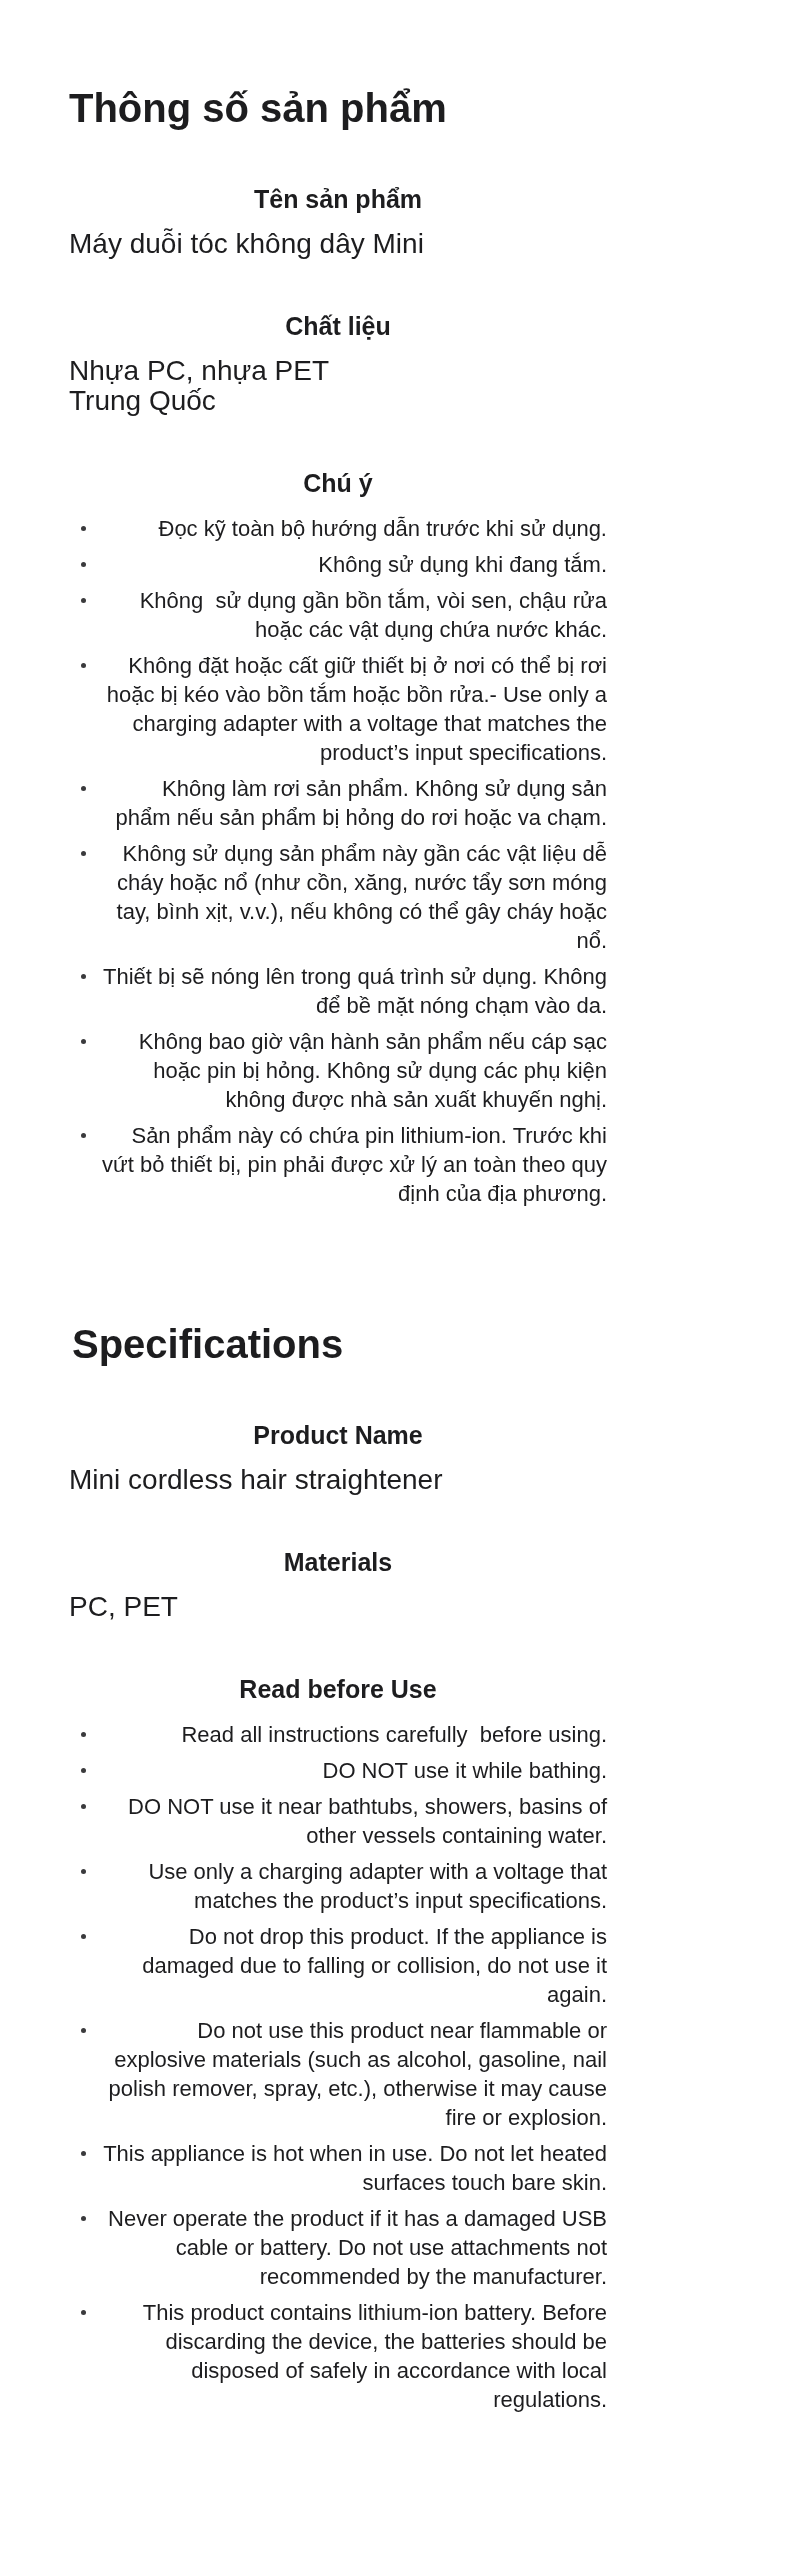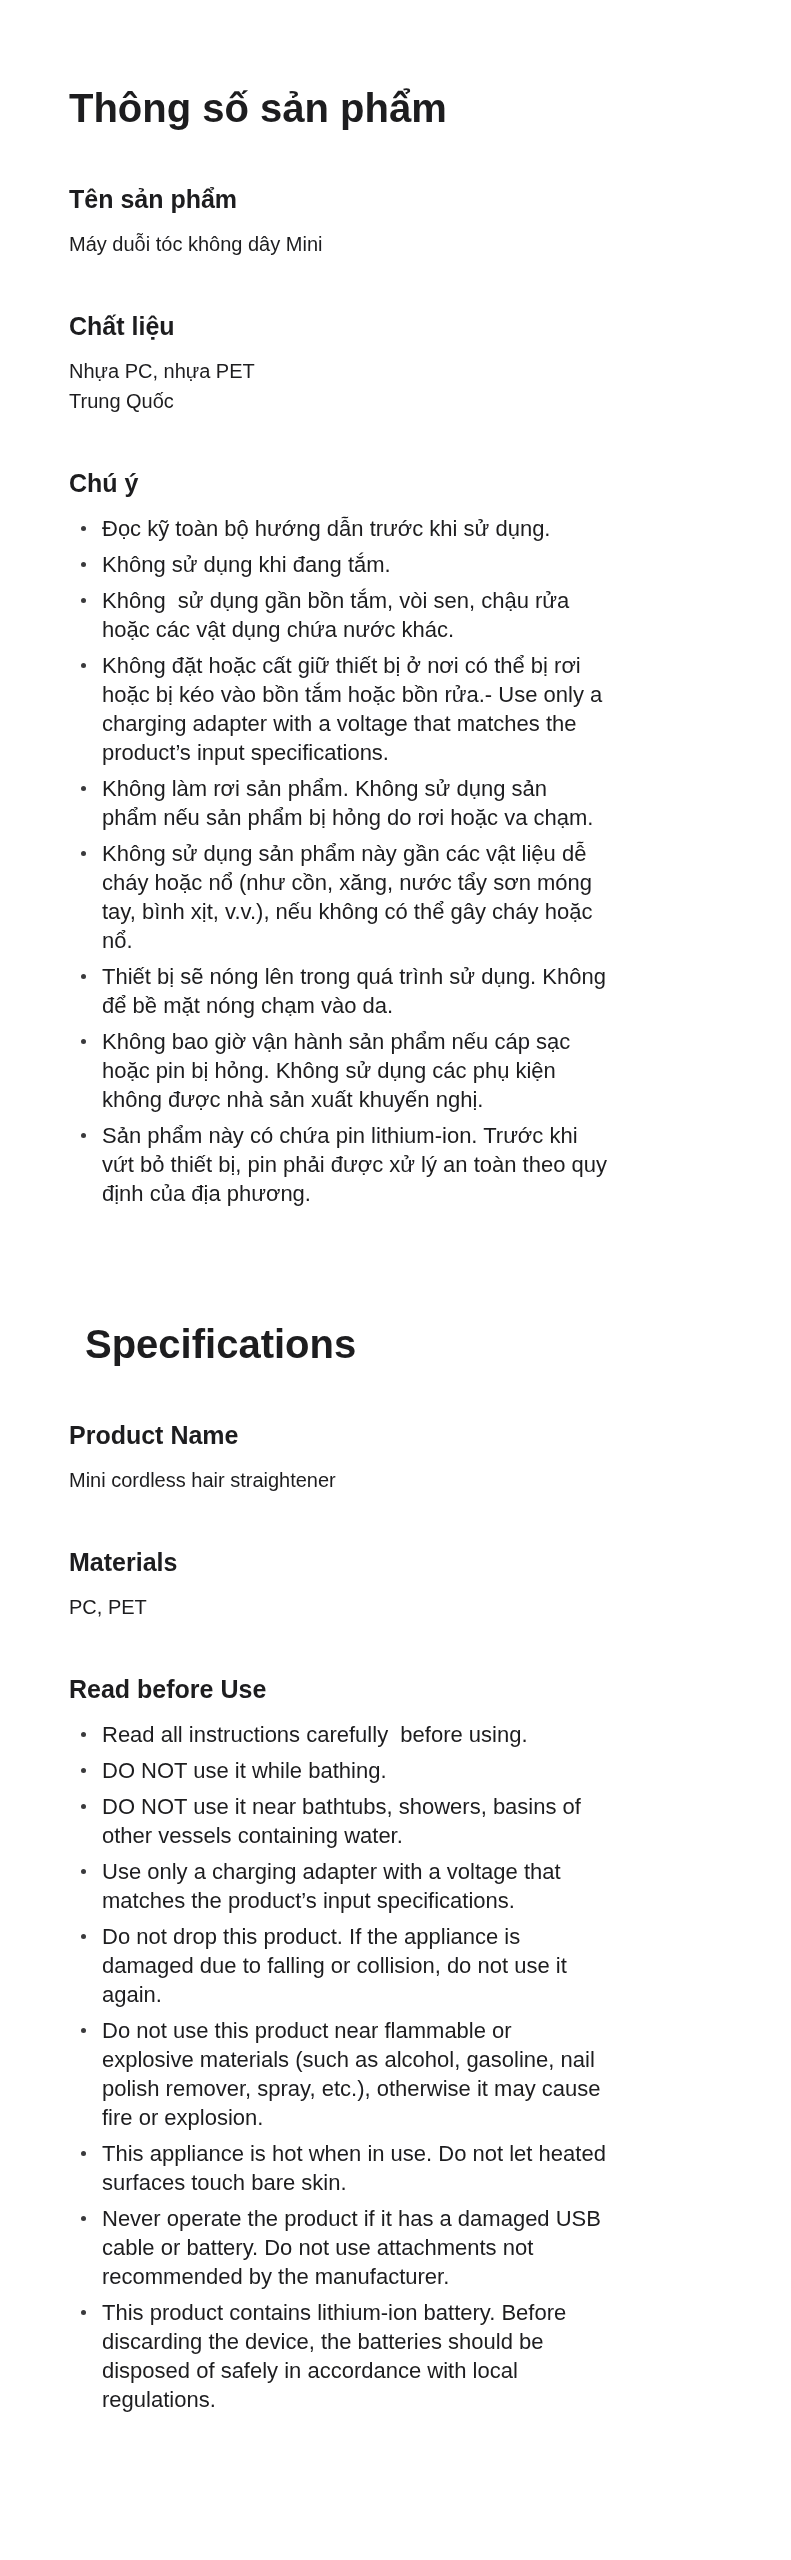--- a/index.html
+++ b/index.html
@@ -21,39 +21,41 @@
     padding: 84px 62px 0 69px;
   }
   h1.page-title {
     font-size: 40px;
     line-height: 48px;
     font-weight: 600;
     letter-spacing: 0;
     margin: 0 0 48px 0;
   }
   h1.page-title.second {
-    margin: 112px 0 44px 16px;
+    margin: 112px 0 44px 3px;
   }
   h2.spec-heading {
     font-size: 25px;
     line-height: 34px;
     font-weight: 700;
     margin: 50px 0 13px 0;
+    text-align: center;
   }
   p.spec-value {
-    font-size: 20px;
+    font-size: 28px;
     line-height: 30px;
     font-weight: 400;
     margin: 0;
     white-space: pre-wrap;
   }
   ul.notes-list {
     list-style: none;
     margin: 14px 0 0 0;
     padding: 0;
+    text-align: right;
   }
   ul.notes-list li {
     position: relative;
     padding-left: 33px;
     font-size: 22px;
     line-height: 29px;
     font-weight: 400;
     margin: 0;
   }
   ul.notes-list li + li {

